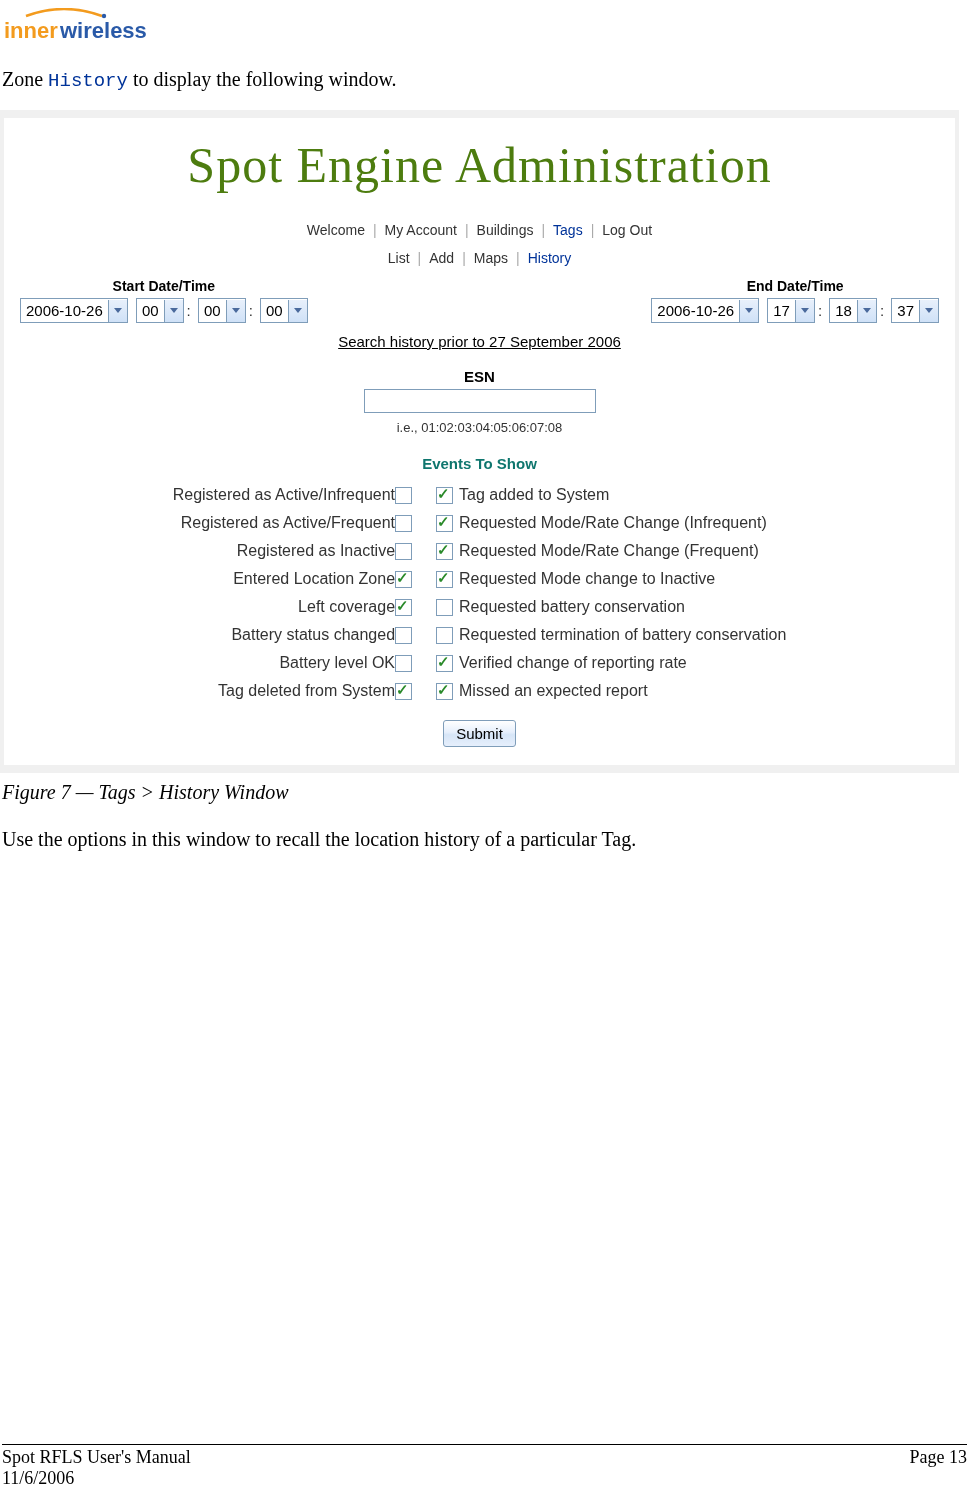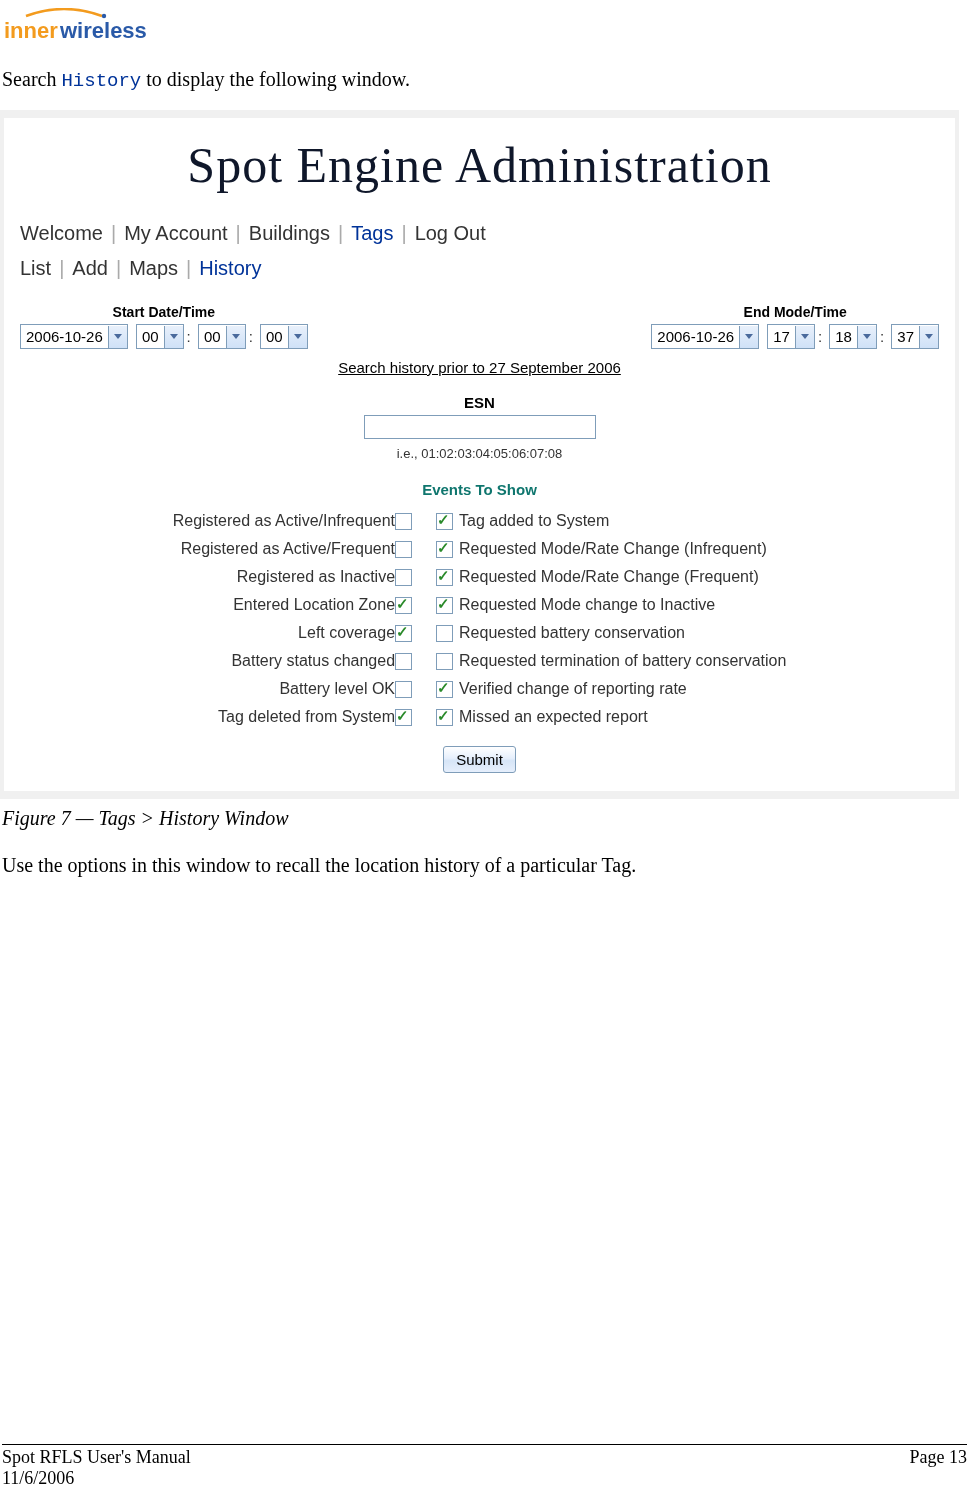--- a/index.html
+++ b/index.html
@@ -37,49 +37,50 @@
     margin: 0 0 8px 0;
   }
   .screenshot {
     background: #fff;
     font-family: Arial, Helvetica, sans-serif;
     font-size: 15px;
     color: #333;
     padding: 18px 10px 18px 10px;
   }
   .shot-title {
-    color: #0f172a;
+    color: #4d7c0f;
     font-family: "Times New Roman", Times, serif;
     font-size: 50px;
     font-weight: 400;
     text-align: center;
     margin: 0 0 28px 0;
     letter-spacing: 1px;
   }
   .main-nav, .sub-nav {
-    font-size: 20px;
+    text-align: center;
+    font-size: 14px;
     color: #333;
     margin-bottom: 12px;
   }
   .main-nav .nav-item, .sub-nav .nav-item {
     padding: 0 6px;
     display: inline-block;
   }
   .nav-sep {
     color: #aaa;
     padding: 0 2px;
     display: inline-block;
   }
   .nav-active { color: #003399; }
   .datetime-row {
     display: flex;
     justify-content: space-between;
     align-items: flex-start;
     padding: 0 4px;
-    margin-top: 24px;
+    margin-top: 12px;
   }
   .datetime-col {
     display: flex;
     flex-direction: column;
     align-items: center;
   }
   .dt-label {
     font-weight: bold;
     font-size: 14px;
     color: #000;
@@ -234,21 +235,21 @@
   <div class="logo">
     <svg width="160" height="40" viewBox="0 0 160 40">
       <text x="0" y="30" font-family="Arial" font-size="22" font-weight="bold" fill="#f39b1e">inner</text>
       <text x="56" y="30" font-family="Arial" font-size="22" font-weight="bold" fill="#2a5aa8">wireless</text>
       <path d="M 22 8 Q 60 -6 98 8" stroke="#f39b1e" stroke-width="2.5" fill="none"></path>
       <circle cx="100" cy="8" r="2.2" fill="#2a5aa8"></circle>
     </svg>
   </div>
 
   <p class="text-line">
-    <span>Search </span><span class="history-code">History</span><span> to display the following window.</span>
+    <span>Zone </span><span class="history-code">History</span><span> to display the following window.</span>
   </p>
 
   <div class="figure-wrap">
     <div class="screenshot">
       <h1 class="shot-title">Spot Engine Administration</h1>
 
       <div class="main-nav" id="main-nav"><span class="nav-item">Welcome</span><span class="nav-sep">|</span><span class="nav-item">My Account</span><span class="nav-sep">|</span><span class="nav-item">Buildings</span><span class="nav-sep">|</span><span class="nav-item nav-active">Tags</span><span class="nav-sep">|</span><span class="nav-item">Log Out</span></div>
       <div class="sub-nav" id="sub-nav"><span class="nav-item">List</span><span class="nav-sep">|</span><span class="nav-item">Add</span><span class="nav-sep">|</span><span class="nav-item">Maps</span><span class="nav-sep">|</span><span class="nav-item nav-active">History</span></div>
 
       <div class="datetime-row">
@@ -267,21 +268,21 @@
                 <span class="select-val">00</span>
                 <span class="select-btn"></span>
               </span><span class="colon">:</span>
             <span class="select">
                 <span class="select-val">00</span>
                 <span class="select-btn"></span>
               </span>
           </div>
         </div>
         <div class="datetime-col">
-          <div class="dt-label">End Mode/Time</div>
+          <div class="dt-label">End Date/Time</div>
           <div>
             <span class="select">
                 <span class="select-val">2006-10-26</span>
                 <span class="select-btn"></span>
               </span>
             <span class="select">
                 <span class="select-val">17</span>
                 <span class="select-btn"></span>
               </span><span class="colon">:</span>
             <span class="select">

